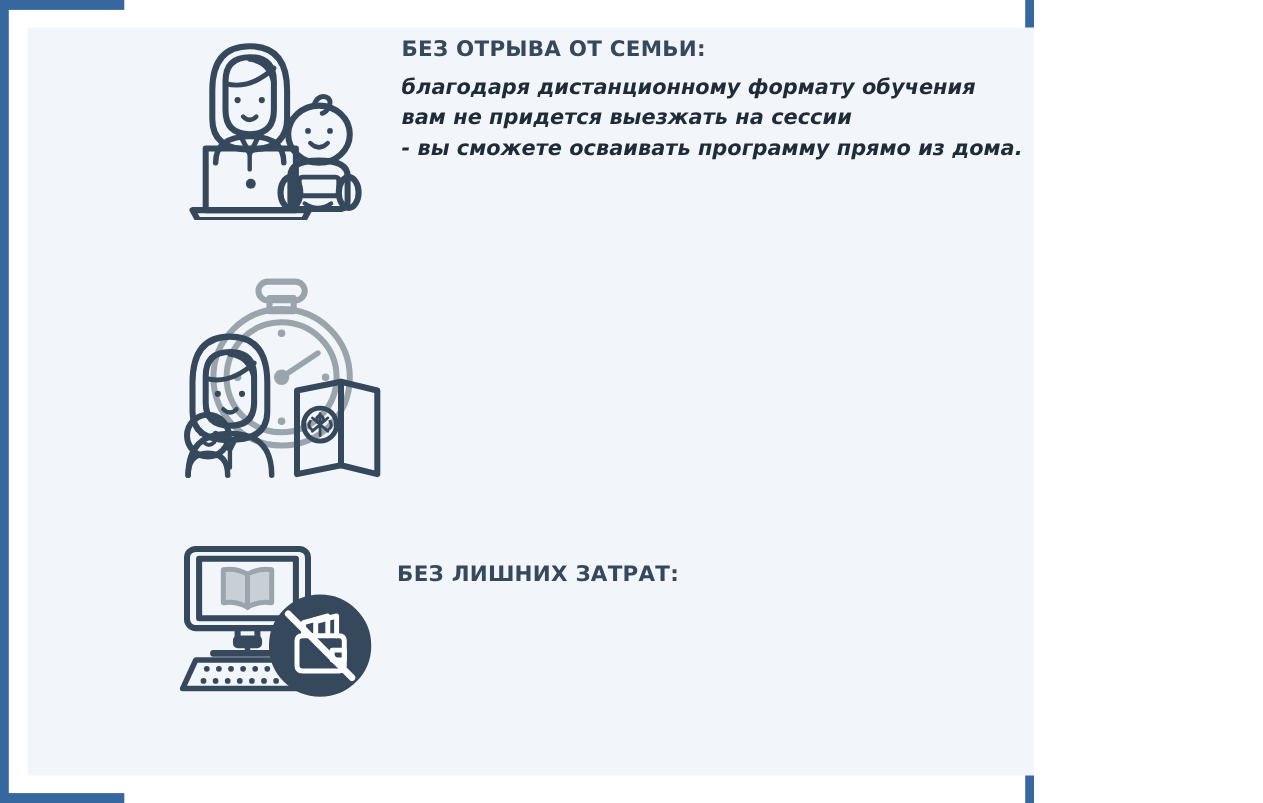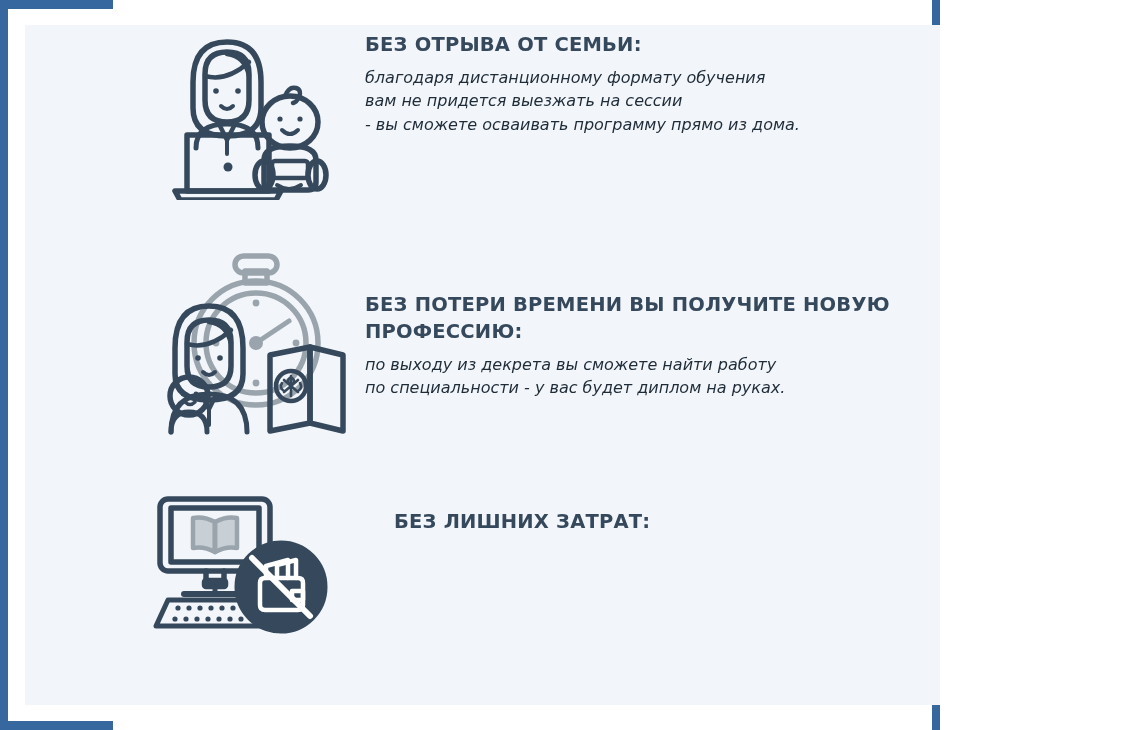--- a/index.html
+++ b/index.html
@@ -36,21 +36,21 @@
   }
 
   
   .row {
     position: absolute;
     display: flex;
     align-items: flex-start;
   }
   .row-1 { left: 150px; top: 30px;  }
   .row-2 { left: 150px; top: 250px; }
-  .row-3 { left: 136px; top: 495px; gap: 43px; }
+  .row-3 { left: 146px; top: 495px; }
 
   .icon-col {
     width: 215px;
     flex: 0 0 215px;
     display: flex;
     justify-content: center;
     align-items: flex-start;
   }
   .icon-col svg { display: block; }
 
@@ -63,24 +63,25 @@
     font-size: 19.5px;
     letter-spacing: 0.2px;
     line-height: 1.38;
     margin: 0 0 7px 0;
     white-space: pre-line;
   }
   .body-text {
     color: #1f2c38;
     font-family: "DejaVu Sans", sans-serif;
     font-style: italic;
-    font-size: 16px;
+    font-size: 19px;
     line-height: 1.47;
     margin: 0;
     white-space: pre-line;
+    font-weight: bold;
   }
   .row-1 .text-col { padding-top: 2px; }
   .row-2 .text-col { padding-top: 42px; }
   .row-3 .text-col { padding-top: 14px; }
 </style>
 </head>
 <body>
 
 <div class="page">
 
@@ -170,26 +171,20 @@
         <path d="M8 182 q0 -38 38 -38 q38 0 38 38" stroke-width="5"></path>
         <path d="M39 145 l7 14 l7 -14" stroke-width="4.5"></path>
         <path d="M46 159 l0 16" stroke-width="4"></path>
 
         <circle cx="26" cy="146" r="19"></circle>
         <circle cx="20" cy="144" r="2.4" fill="#36495c" stroke="none"></circle>
         <circle cx="33" cy="144" r="2.4" fill="#36495c" stroke="none"></circle>
         <path d="M22 152 q5 5 10 0" stroke-width="3.5"></path>
         <path d="M8 182 q0 -20 18 -20 q18 0 18 20" stroke-width="5"></path>
       </svg>
-    </div>
-    <div class="text-col">
-      <p class="heading">БЕЗ ПОТЕРИ ВРЕМЕНИ ВЫ ПОЛУЧИТЕ НОВУЮ
-ПРОФЕССИЮ:</p>
-      <p class="body-text">по выходу из декрета вы сможете найти работу
-по специальности - у вас будет диплом на руках.</p>
     </div>
   </div>
 
   <div class="row row-3">
     <div class="icon-col">
       <svg width="195" height="140" viewBox="0 0 195 140" fill="none" stroke="#36495c" stroke-width="5.5" stroke-linecap="round" stroke-linejoin="round">
 
         <rect x="14" y="4" width="110" height="72" rx="8"></rect>
         <rect x="25" y="13" width="88" height="54"></rect>
         <path d="M60 76 l0 12 l18 0 l0 -12"></path>

